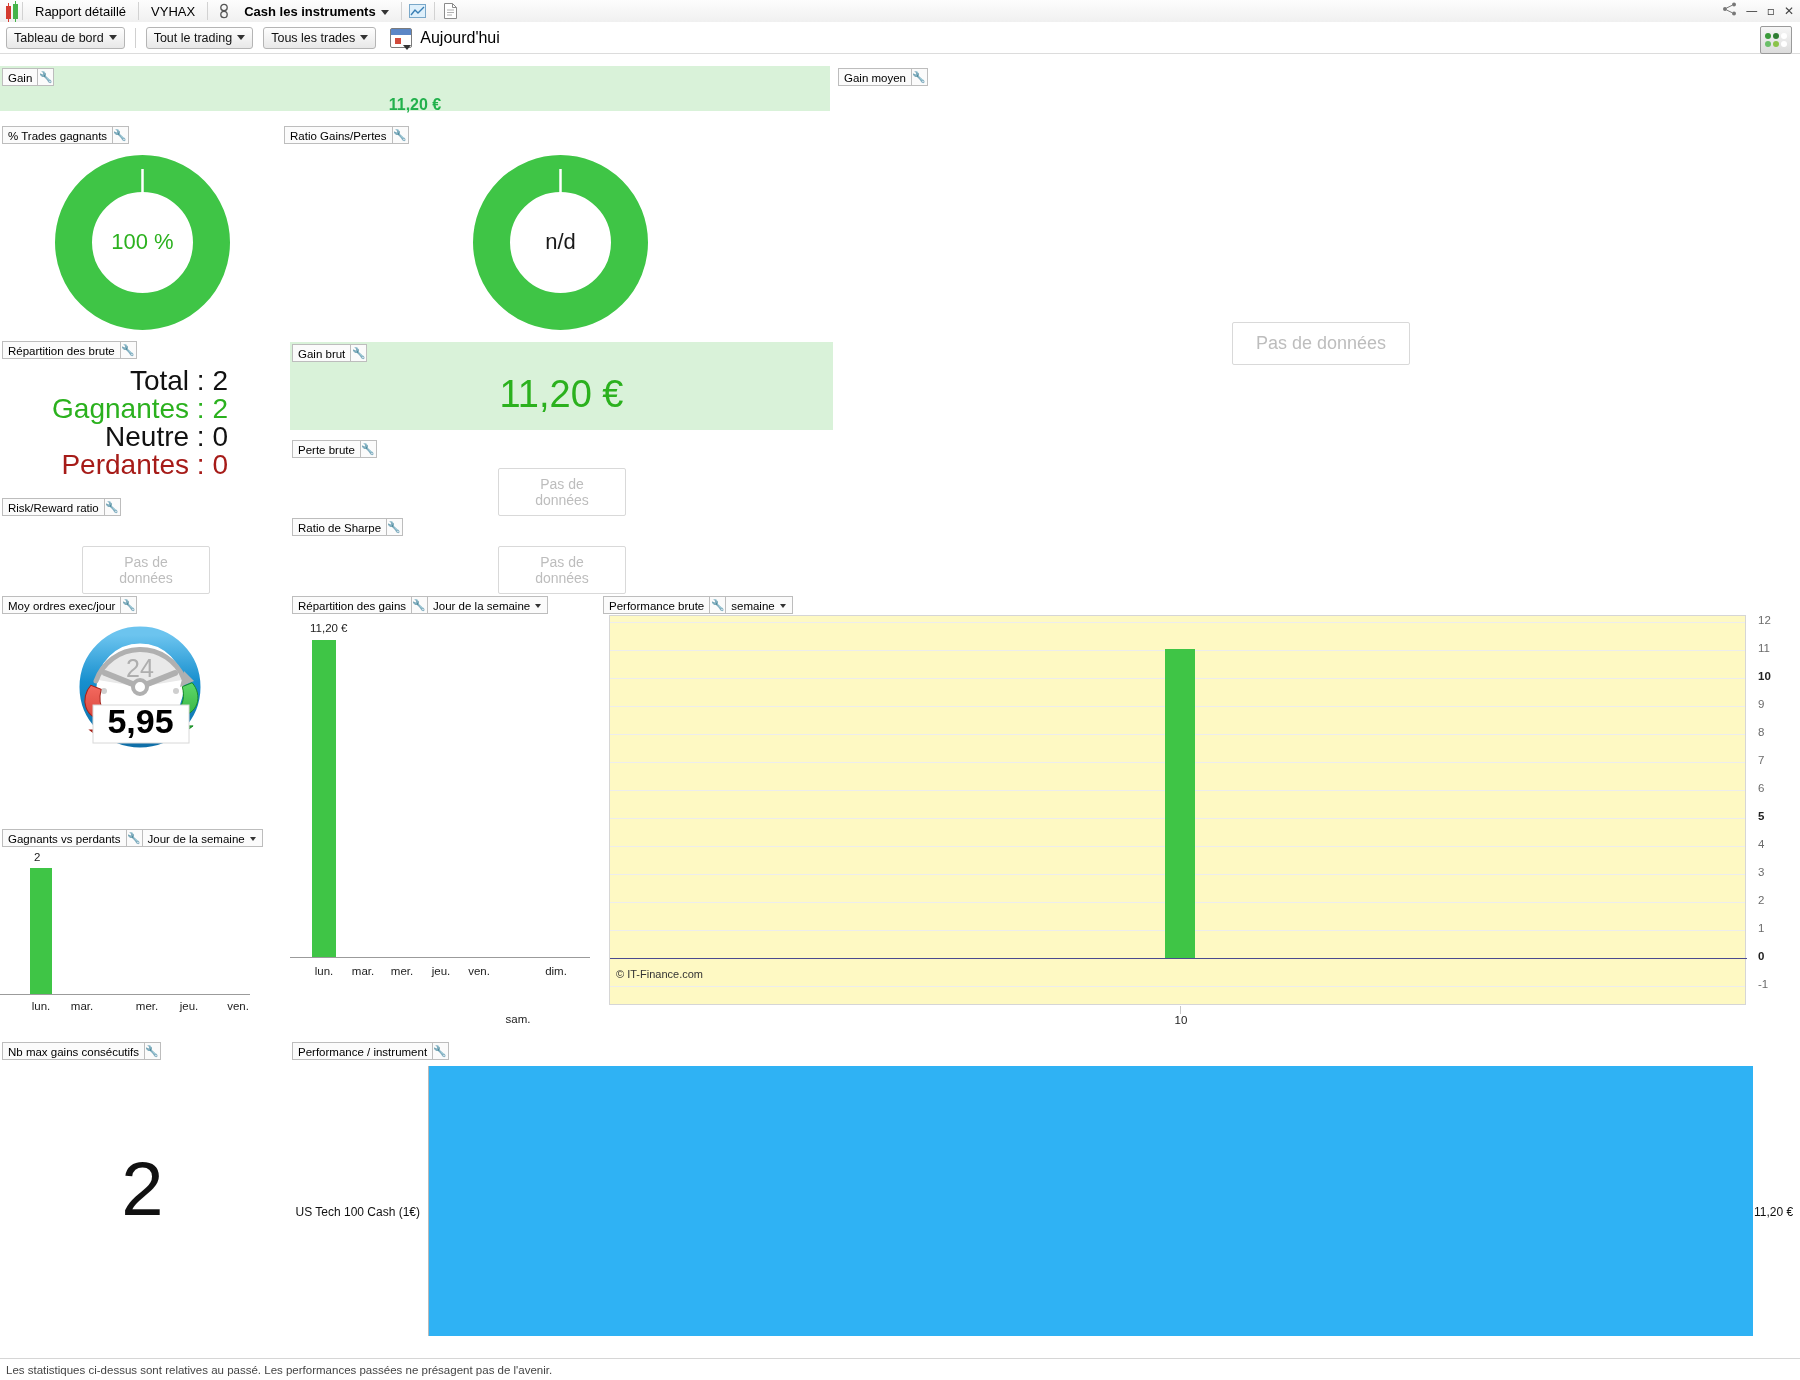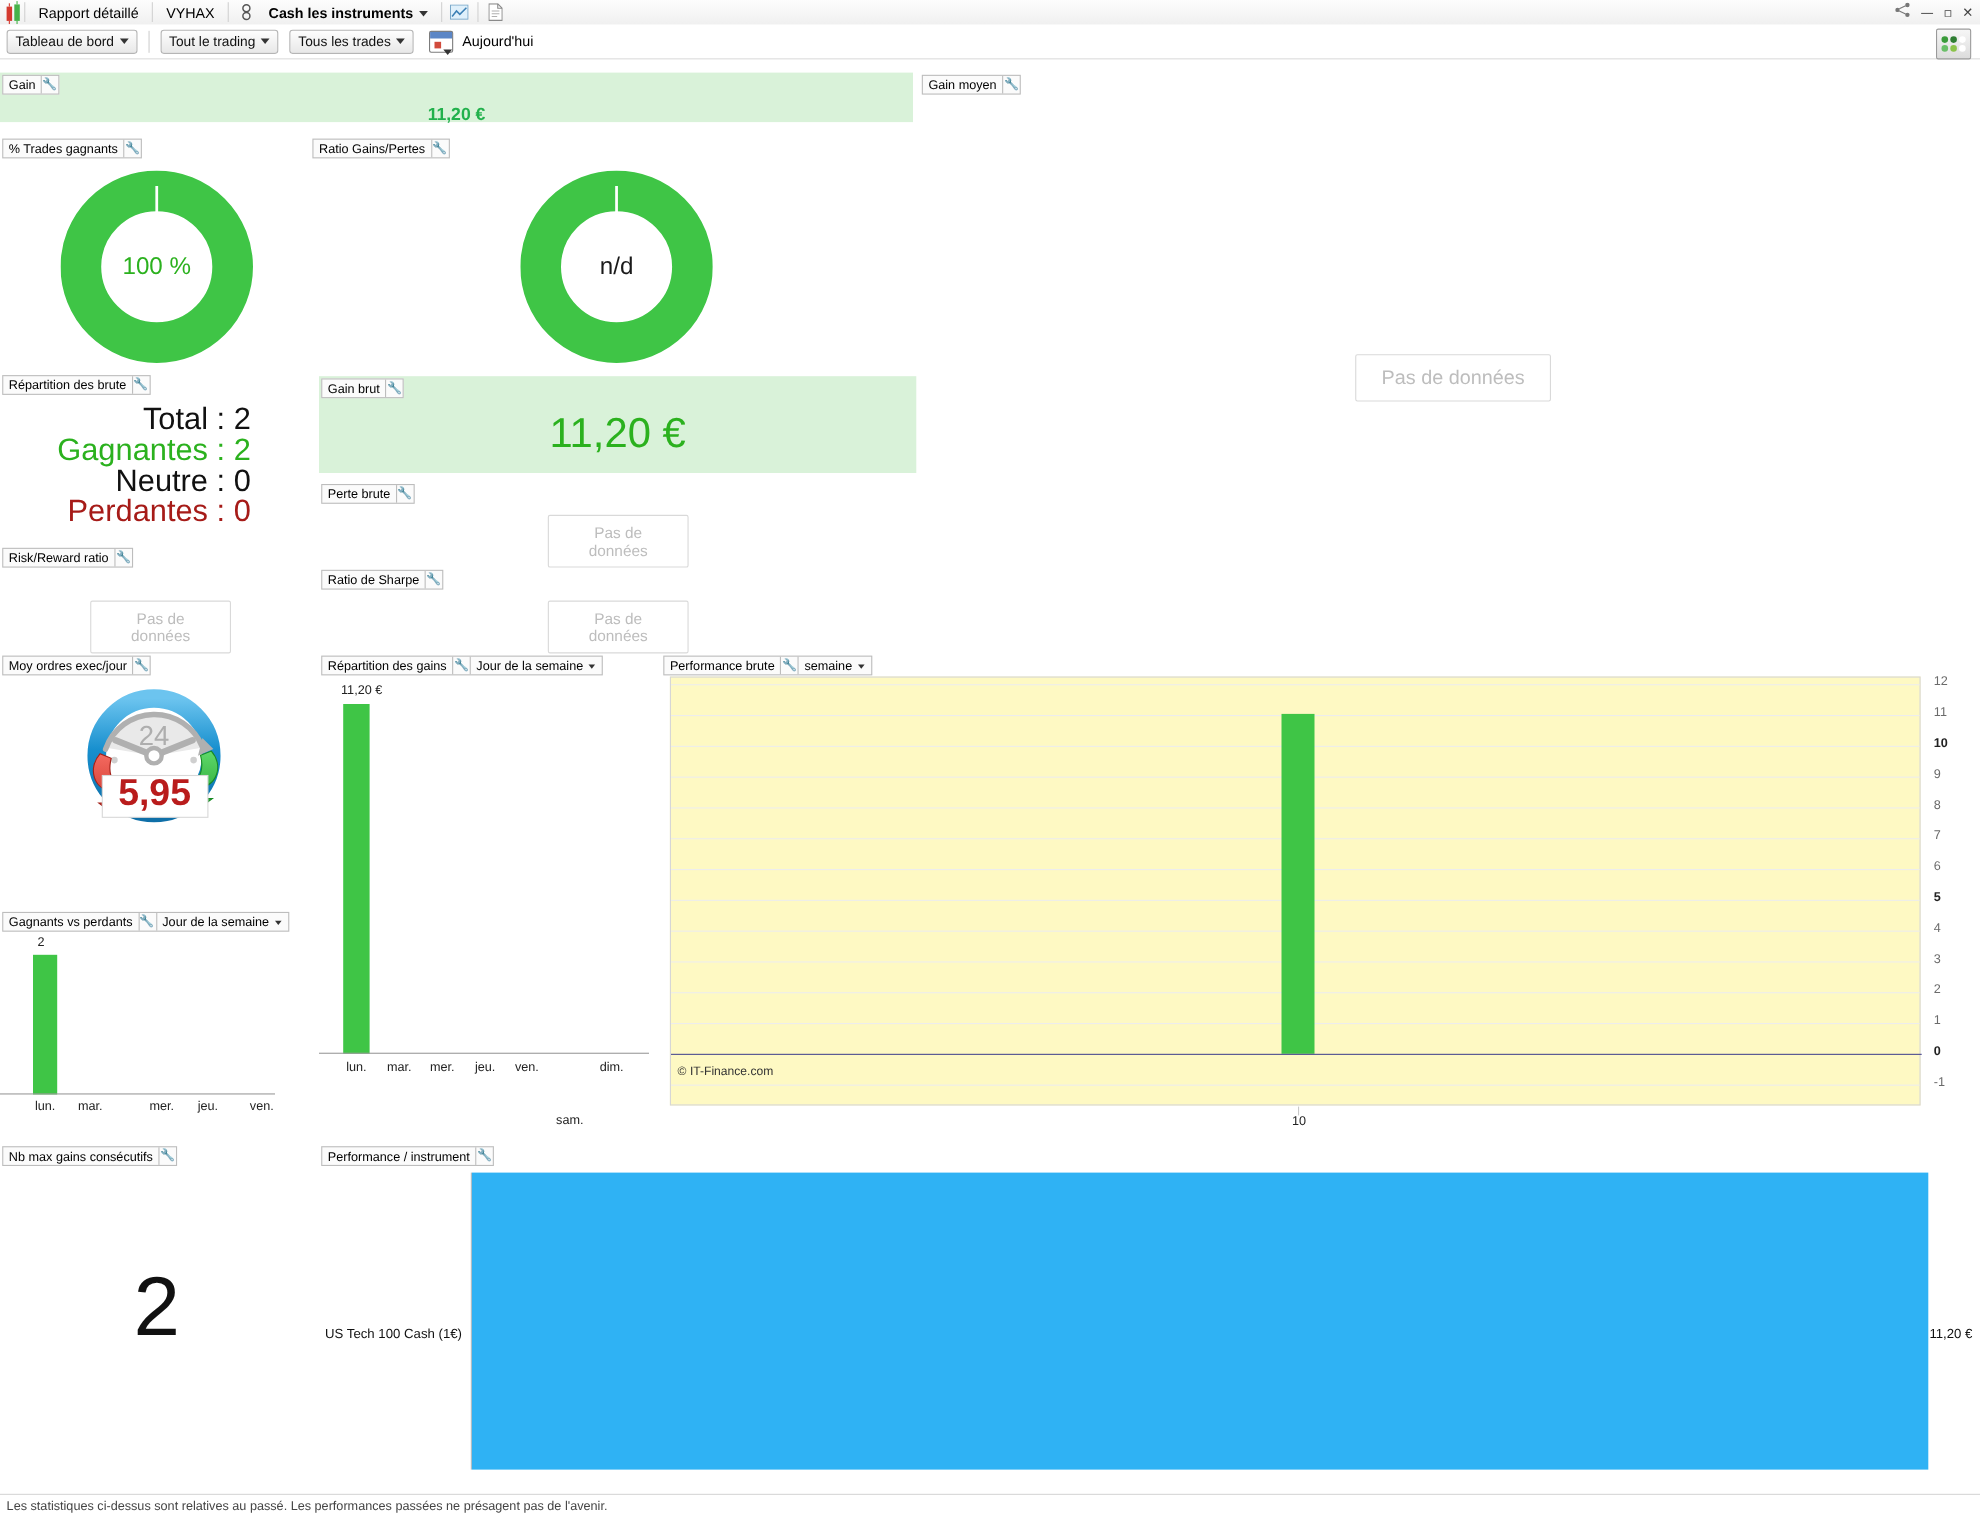--- a/index.html
+++ b/index.html
@@ -61,21 +61,21 @@
   .cal-icon {
     width: 22px; height: 20px; border: 1px solid #7c7c7c; background:#fff;
     position: relative; box-sizing: border-box; border-radius: 2px;
   }
   .cal-icon::before {
     content:""; position:absolute; left:0; right:0; top:0; height:6px; background:#5b86c6;
   }
   .cal-icon i { position:absolute; left:4px; top:9px; width:6px; height:6px; background:#d14b3c; display:block;}
   .cal-icon u { position:absolute; right:0px; bottom:-3px; width:0;height:0;
       border-left:4px solid transparent;border-right:4px solid transparent;border-top:5px solid #333;}
-  .today-text { font-size: 13px; }
+  .today-text { font-size: 16px; }
 
   .qr-icon {
     position: absolute; right: 8px; top: 26px; width: 30px; height: 26px;
     background: linear-gradient(#f6f6f6,#dcdcdc); border: 1px solid #9a9a9a; border-radius:2px;
     display:flex;align-items:center;justify-content:center;
   }
   .qr-icon .dots { display:grid; grid-template-columns: repeat(3, 6px); grid-template-rows: repeat(2, 6px); gap:2px;}
   .qr-icon .dots i { display:block; width:6px;height:6px;border-radius:50%; }
 
   
@@ -368,21 +368,21 @@
     <text x="92" y="52" text-anchor="middle" font-family="Liberation Sans, sans-serif" font-size="25" fill="#aeaeae">24</text>
     <line x1="92" y1="62" x2="57" y2="48" stroke="#b0b0b0" stroke-width="6" stroke-linecap="round"></line>
     <line x1="92" y1="62" x2="127" y2="48" stroke="#b0b0b0" stroke-width="6" stroke-linecap="round"></line>
     <circle cx="92" cy="62" r="7" fill="#fff" stroke="#b0b0b0" stroke-width="4"></circle>
     <circle cx="56" cy="66" r="3" fill="#cfcfcf"></circle>
     <circle cx="128" cy="66" r="3" fill="#cfcfcf"></circle>
     <path d="M55 66 C50 86 62 96 76 96 L76 86 L76 106 L60 118 L44 106 L60 106 L60 96 C38 96 34 74 45 62 Z" fill="url(#redg)" stroke="#a32018" stroke-width="1" transform="translate(-3,-3) scale(1.02)"></path>
     <path d="M130 66 C135 86 123 96 109 96 L109 86 L109 106 L125 118 L141 106 L125 106 L125 96 C147 96 151 74 140 62 Z" fill="url(#greeng)" stroke="#188a23" stroke-width="1" transform="translate(3,-3) scale(0.98) translate(4,0)"></path>
     <rect x="45" y="80" width="96" height="38" fill="#ffffff" stroke="#d8d8d8"></rect>
   </svg>
-  <div style="position:absolute; left:0; top:77px; width:185px; text-align:center; font-size:34px; font-weight:bold; color:#b91c1c;">5,95</div>
+  <div style="position:absolute; left:0; top:77px; width:185px; text-align:center; font-size:34px; font-weight:bold; color:#000000;">5,95</div>
 </div>
 
 <div class="wtitle" style="left:2px; top:829px;">
   <span class="lbl">Gagnants vs perdants</span>
   <span class="wr">
       <span class="wrench">🔧</span>
     </span>
   <span class="drop">
     <span>Jour de la semaine</span>
     <span class="caret-sm"></span>

